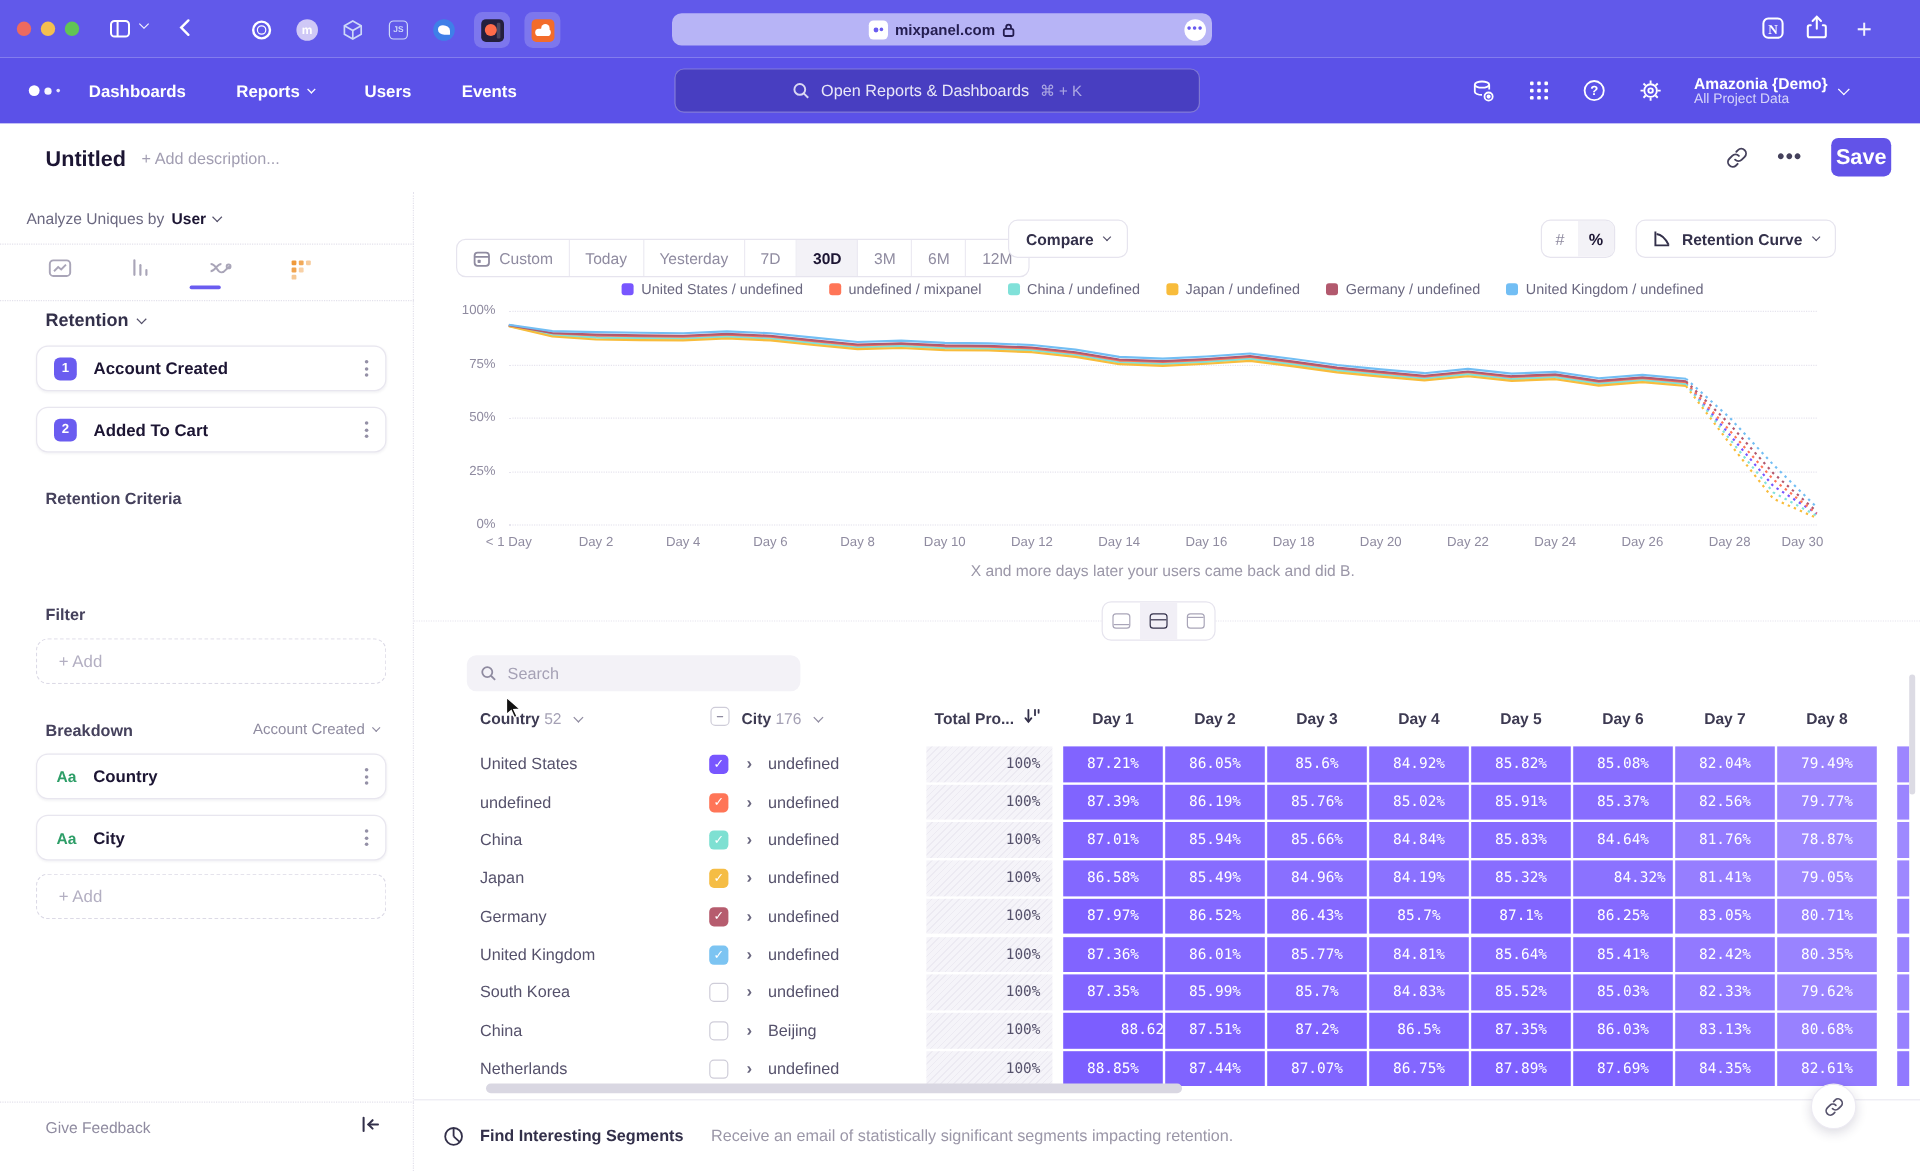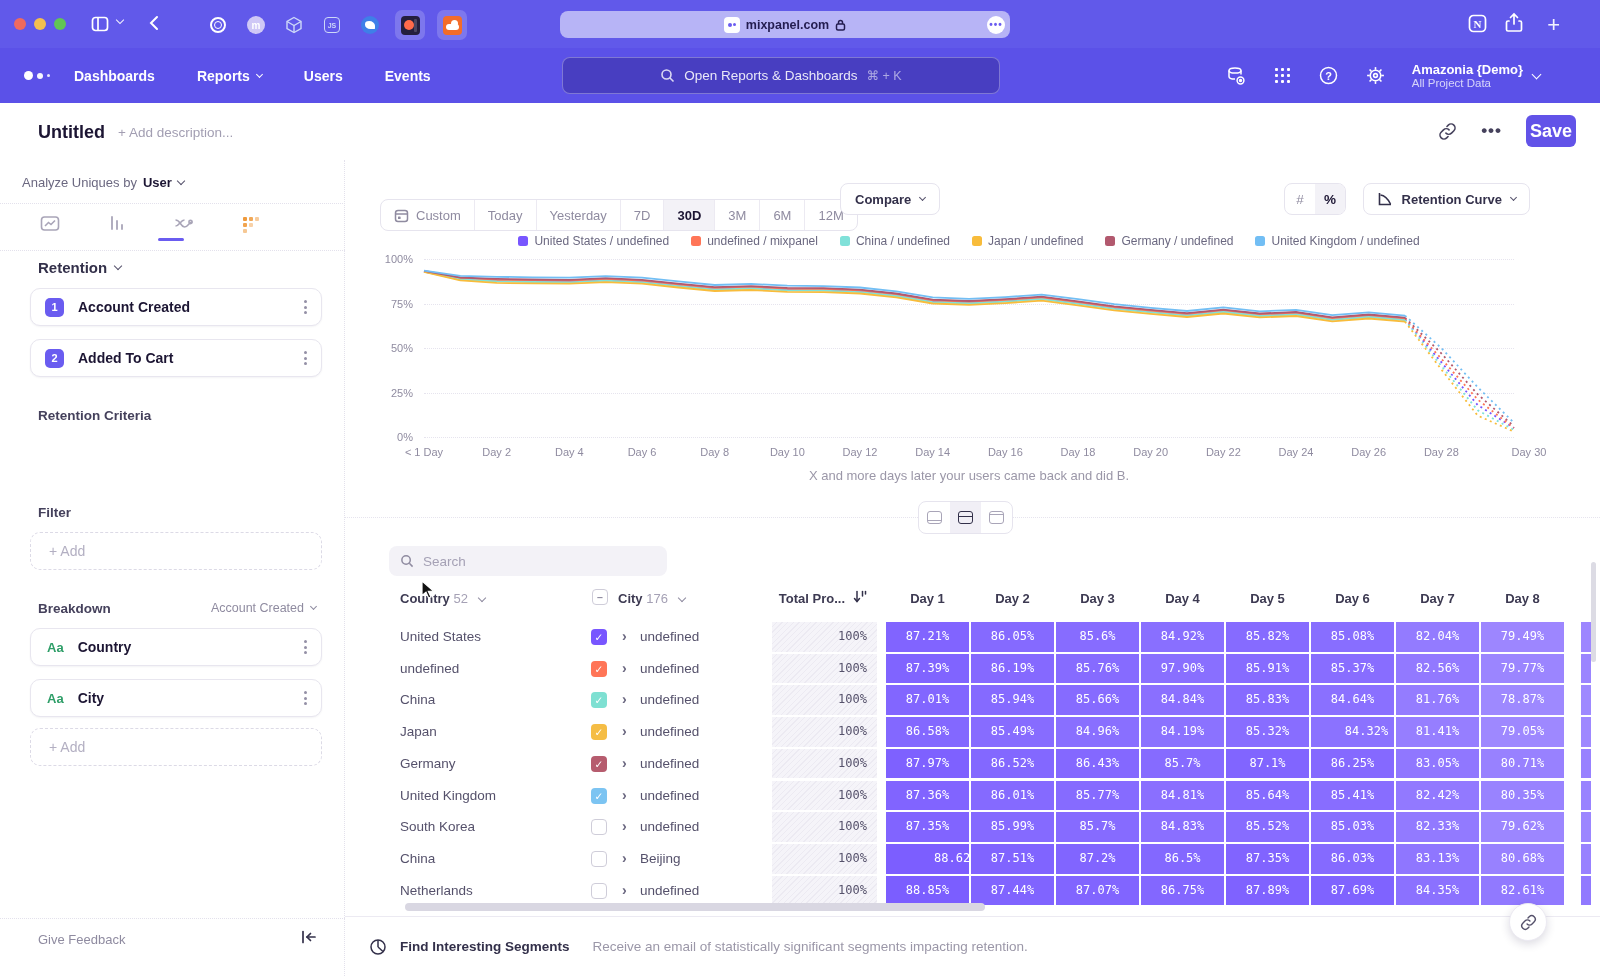--- a/index.html
+++ b/index.html
@@ -506,21 +506,21 @@
         <div class="xlab" style="left: 410.333px;">Day 10</div>
         <div class="xlab" style="left: 483px;">Day 12</div>
         <div class="xlab" style="left: 555.667px;">Day 14</div>
         <div class="xlab" style="left: 628.333px;">Day 16</div>
         <div class="xlab" style="left: 701px;">Day 18</div>
         <div class="xlab" style="left: 773.667px;">Day 20</div>
         <div class="xlab" style="left: 846.333px;">Day 22</div>
         <div class="xlab" style="left: 919px;">Day 24</div>
         <div class="xlab" style="left: 991.667px;">Day 26</div>
         <div class="xlab" style="left: 1064.33px;">Day 28</div>
-        <div class="xlab" style="left: 1152px;">Day 30</div>
+        <div class="xlab" style="left: 1125px;">Day 30</div>
       </div>
     <svg id="plot-svg" width="1090" height="178" viewBox="0 0 1090 178">
         <polyline points="0.0,12.5 36.3,19.9 72.7,21.7 109.0,22.3 145.3,22.6 181.7,21.0 218.0,22.6 254.3,26.3 290.7,29.9 327.0,28.8 363.3,30.6 399.7,31.0 436.0,32.4 472.3,36.3 508.7,42.4 545.0,43.8 581.3,42.0 617.7,39.5 654.0,44.1 690.3,49.1 726.7,52.7 763.0,55.9 799.3,52.3 835.7,56.2 872.0,54.8 908.3,60.2 944.7,57.3 981.0,60.5" fill="none" stroke="#7856FF" stroke-width="1.8" stroke-linejoin="round"></polyline>
         <polyline points="981.0,60.5 1017.3,103.2 1053.7,146.0 1090.0,169.1" fill="none" stroke="#7856FF" stroke-width="1.8" stroke-dasharray="2 3.5"></polyline>
         <polyline points="0.0,12.3 36.3,19.4 72.7,21.0 109.0,21.5 145.3,21.9 181.7,20.3 218.0,21.9 254.3,25.6 290.7,29.2 327.0,28.1 363.3,29.9 399.7,30.3 436.0,31.7 472.3,35.6 508.7,41.7 545.0,43.1 581.3,41.3 617.7,38.8 654.0,43.4 690.3,48.4 726.7,52.0 763.0,55.2 799.3,51.6 835.7,55.5 872.0,54.1 908.3,59.5 944.7,56.6 981.0,59.8" fill="none" stroke="#FF7557" stroke-width="1.8" stroke-linejoin="round"></polyline>
         <polyline points="981.0,59.8 1017.3,99.7 1053.7,140.6 1090.0,169.1" fill="none" stroke="#FF7557" stroke-width="1.8" stroke-dasharray="2 3.5"></polyline>
         <polyline points="0.0,12.6 36.3,20.5 72.7,22.4 109.0,23.0 145.3,23.3 181.7,21.7 218.0,23.3 254.3,27.1 290.7,30.6 327.0,29.5 363.3,31.3 399.7,31.7 436.0,33.1 472.3,37.0 508.7,43.1 545.0,44.5 581.3,42.7 617.7,40.2 654.0,44.9 690.3,49.8 726.7,53.4 763.0,56.6 799.3,53.0 835.7,57.0 872.0,55.5 908.3,60.9 944.7,58.0 981.0,61.2" fill="none" stroke="#80E1D9" stroke-width="1.8" stroke-linejoin="round"></polyline>
         <polyline points="981.0,61.2 1017.3,106.8 1053.7,151.3 1090.0,170.9" fill="none" stroke="#80E1D9" stroke-width="1.8" stroke-dasharray="2 3.5"></polyline>
         <polyline points="0.0,12.8 36.3,21.4 72.7,23.9 109.0,24.4 145.3,24.7 181.7,23.1 218.0,24.7 254.3,28.5 290.7,32.0 327.0,31.0 363.3,32.8 399.7,33.1 436.0,34.5 472.3,38.4 508.7,44.5 545.0,45.9 581.3,44.1 617.7,41.7 654.0,46.3 690.3,51.3 726.7,54.8 763.0,58.0 799.3,54.5 835.7,58.4 872.0,57.0 908.3,62.3 944.7,59.5 981.0,62.7" fill="none" stroke="#F8BC3B" stroke-width="1.8" stroke-linejoin="round"></polyline>
         <polyline points="981.0,62.7 1017.3,110.4 1053.7,156.6 1090.0,172.7" fill="none" stroke="#F8BC3B" stroke-width="1.8" stroke-dasharray="2 3.5"></polyline>
@@ -604,21 +604,21 @@
         </div>
         <div class="trow" style="top: 493.7px;">
           <div class="t-country">undefined</div>
           <div class="t-check checkbox" style="background: rgb(255, 117, 87);">✓</div>
           <div class="t-chev">›</div>
           <div class="t-city">undefined</div>
           <div class="t-total">100%</div>
           <div class="t-cell" style="left: 541px; background: rgba(94, 58, 255, 0.79);">87.39%</div>
           <div class="t-cell" style="left: 626px; background: rgba(94, 58, 255, 0.76);">86.19%</div>
           <div class="t-cell" style="left: 711px; background: rgba(94, 58, 255, 0.753);">85.76%</div>
-          <div class="t-cell" style="left: 796px; background: rgba(94, 58, 255, 0.733);">97.90%</div>
+          <div class="t-cell" style="left: 796px; background: rgba(94, 58, 255, 0.733);">85.02%</div>
           <div class="t-cell" style="left: 881px; background: rgba(94, 58, 255, 0.753);">85.91%</div>
           <div class="t-cell" style="left: 966px; background: rgba(94, 58, 255, 0.74);">85.37%</div>
           <div class="t-cell" style="left: 1051px; background: rgba(94, 58, 255, 0.68);">82.56%</div>
           <div class="t-cell" style="left: 1136px; background: rgba(94, 58, 255, 0.62);">79.77%</div>
           <div class="t-cell" style="left: 1236px; width: 10px; background: rgba(94, 58, 255, 0.62);"></div>
         </div>
         <div class="trow" style="top: 525.4px;">
           <div class="t-country">China</div>
           <div class="t-check checkbox" style="background: rgb(126, 224, 210);">✓</div>
           <div class="t-chev">›</div>

